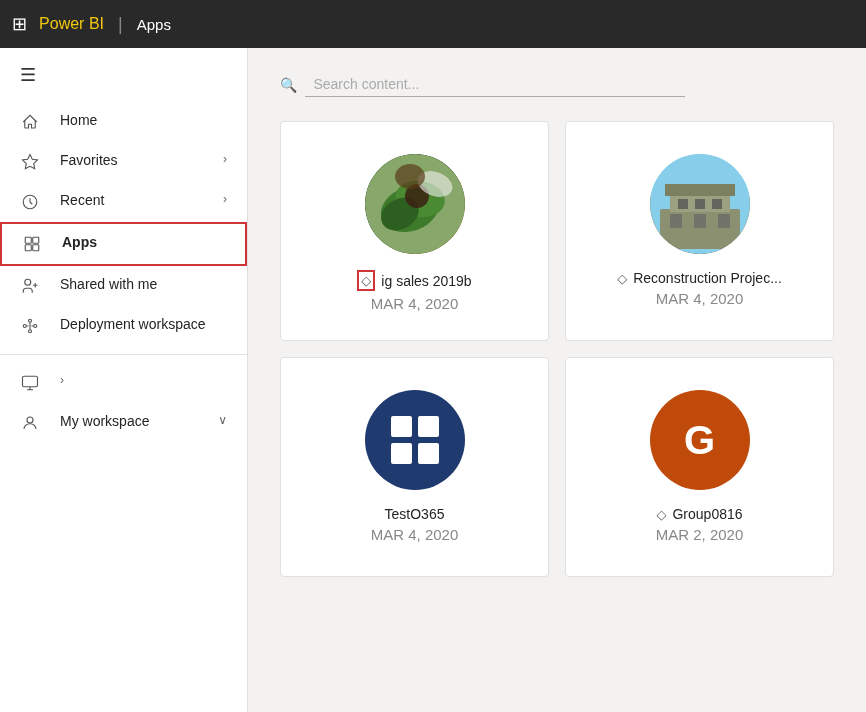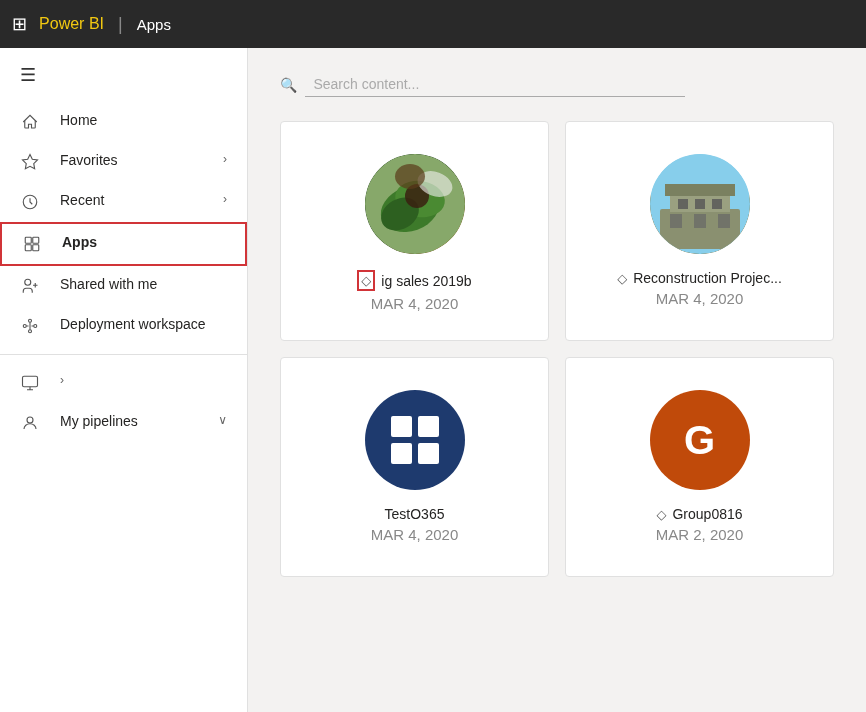--- a/index.html
+++ b/index.html
@@ -354,21 +354,21 @@
       <span class="sidebar-item-chevron">›</span>
     </div>
 
     <div class="sidebar-item">
       <span class="sidebar-item-icon">
         <svg class="icon-svg" viewBox="0 0 24 24">
             <circle cx="12" cy="8" r="4"></circle>
             <path d="M4 20c0-4 3.6-7 8-7s8 3 8 7"></path>
           </svg>
       </span>
-      <span class="sidebar-item-label">My pipelines</span>
+      <span class="sidebar-item-label">My workspace</span>
       <span class="sidebar-item-chevron-down">∨</span>
     </div>
   </nav>
 
   <main class="content">
 
     <div class="search-bar">
       <span class="search-icon">🔍</span>
       <input class="search-input" type="text" placeholder="Search content..." style="">
     </div>

